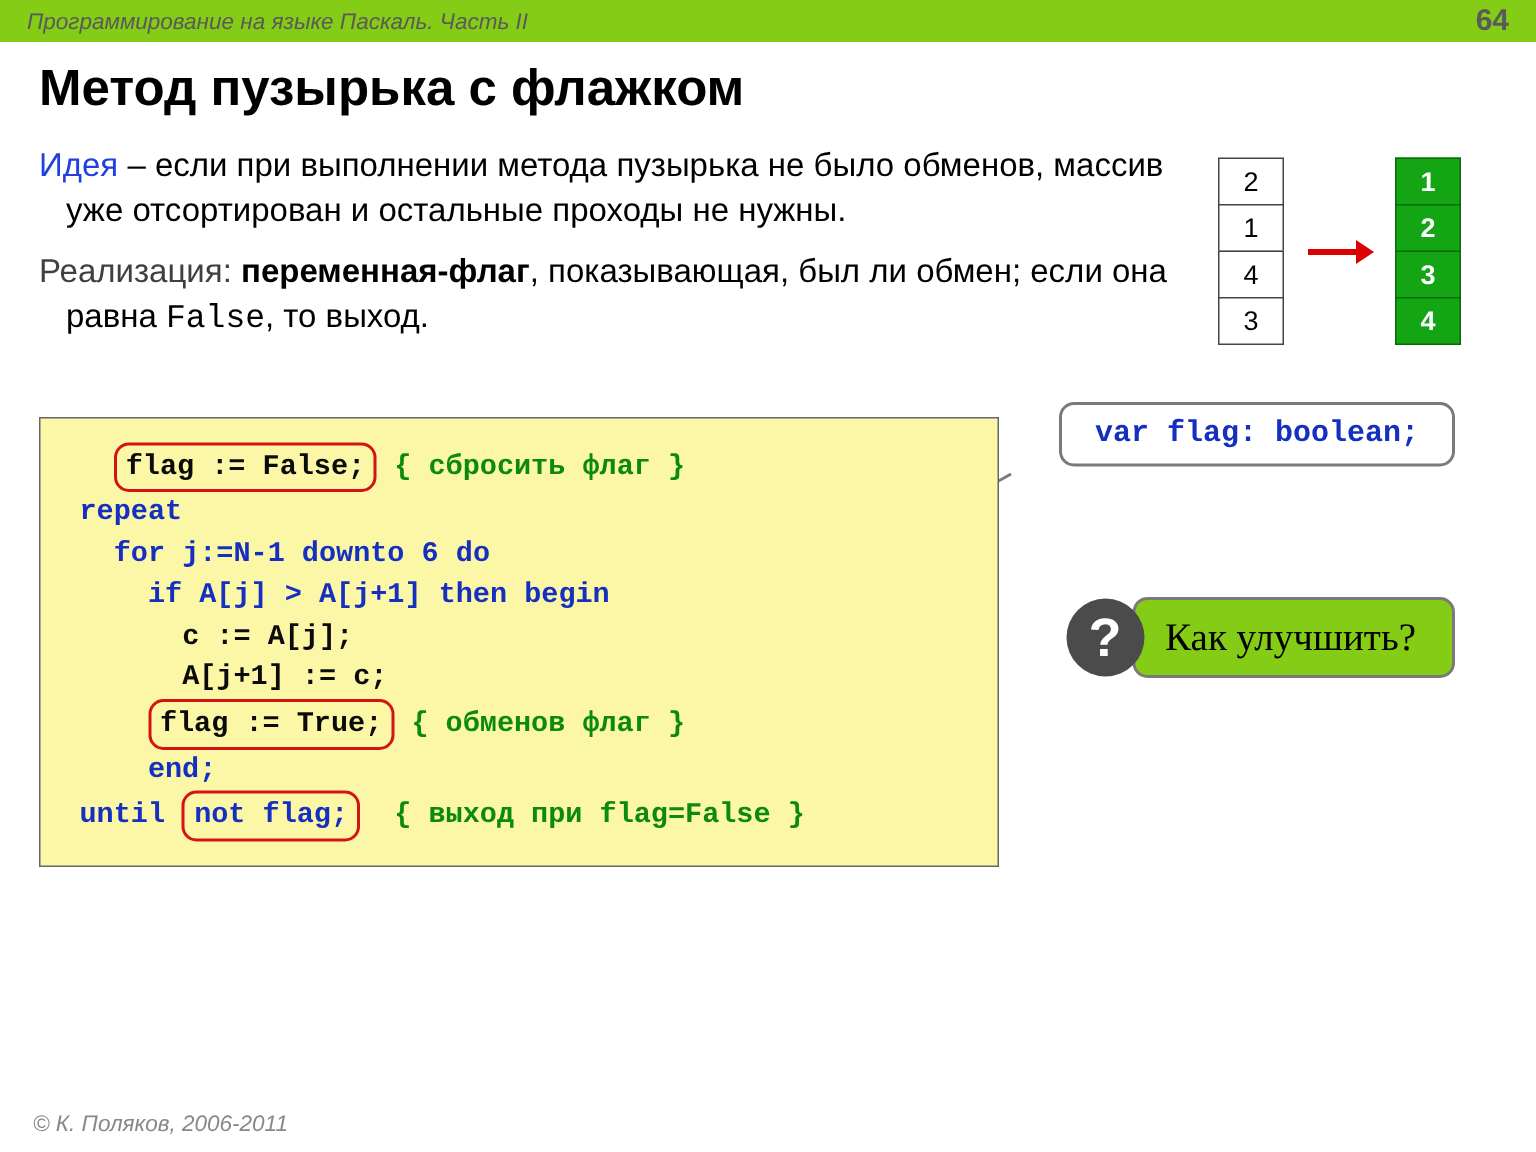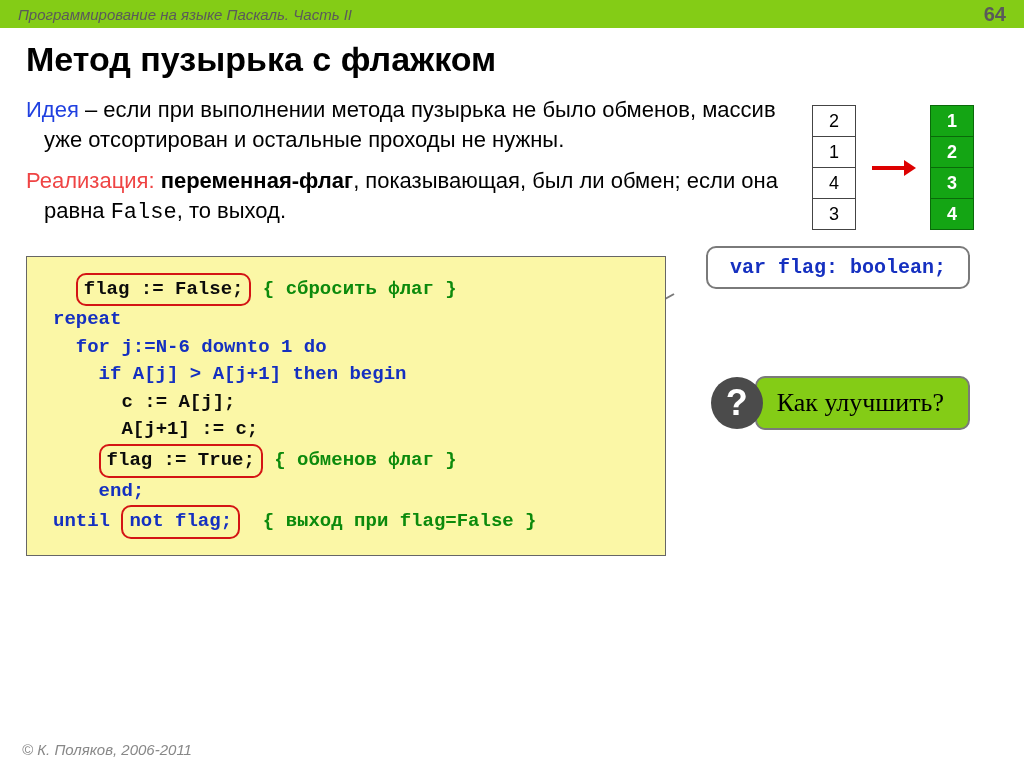--- a/index.html
+++ b/index.html
@@ -5,28 +5,28 @@
   * { box-sizing: border-box; margin: 0; padding: 0; }
   html, body { width: 1024px; height: 768px; font-family: Arial, Helvetica, sans-serif; background: #fff; }
   .header { background: #84cc16; height: 28px; display: flex; align-items: center; justify-content: space-between; padding: 0 18px; color: #5a5a5a; font-size: 15px; font-style: italic; }
   .header .pg { font-size: 20px; font-weight: bold; font-style: normal; color: #5a5a5a; }
   .slide { padding: 12px 26px 0 26px; }
   .title { font-size: 34px; font-weight: bold; color: #000; margin-bottom: 16px; }
   .row { display: flex; justify-content: flex-end; }
   .explain { flex: 1; font-size: 22px; line-height: 1.35; color: #000; }
   .explain p { margin-bottom: 12px; padding-left: 18px; text-indent: -18px; }
   .kw-idea { color: #2040e0; }
-  .kw-impl { color: #ef4444; }
+  .kw-impl { color: #404040; }
   .mono { font-family: "Courier New", monospace; }
   .arrays { width: 210px; display: flex; align-items: center; justify-content: center; gap: 14px; padding-top: 2px; flex-shrink: 0; }
   .arr { display: flex; flex-direction: column; }
   .cell { width: 44px; height: 32px; border: 1px solid #444; display: flex; align-items: center; justify-content: center; font-size: 18px; background: #fff; margin-top: -1px; }
   .cell.green { background: #14a514; color: #fff; border-color: #0a6a0a; font-weight: bold; }
   .arrow-red svg { display: block; }
-  .code-area { margin-top: 16px; position: relative; }
+  .code-area { margin-top: 38px; position: relative; }
   .code-box { background: #fbf7a6; border: 1px solid #666; padding: 16px 20px 16px 26px; font-family: "Courier New", monospace; font-size: 19px; font-weight: bold; line-height: 1.45; color: #0b0b0b; width: 640px; position: relative; }
   .kw-blue { color: #1530c0; }
   .kw-green { color: #0c8a0c; }
   .code-box .hl { border: 2px solid #d41414; border-radius: 10px; padding: 1px 6px; display: inline-block; }
   .var-callout { position: absolute; right: 28px; top: -10px; background: #fff; border: 2px solid #7a7a7a; border-radius: 10px; padding: 8px 22px; font-family: "Courier New", monospace; font-size: 20px; font-weight: bold; color: #1530c0; }
   .var-tail { position: absolute; top: 32px; left: 538px; }
   .improve { position: absolute; right: 28px; top: 120px; display: flex; align-items: center; }
   .improve .q { width: 52px; height: 52px; background: #4b4b4b; border-radius: 50%; display: flex; align-items: center; justify-content: center; color: #fff; font-size: 36px; font-weight: bold; margin-right: -8px; z-index: 2; }
   .improve .txt { background: #84cc16; border: 2px solid #7a7a7a; border-radius: 10px; padding: 10px 24px 10px 20px; font-size: 26px; color: #000; font-family: Liberation Serif, serif; }
   .footer { position: absolute; bottom: 10px; left: 22px; color: #888; font-style: italic; font-size: 15px; }
@@ -79,21 +79,21 @@
     <div class="var-callout">
       <span class="kw-blue">var flag: boolean;</span>
     </div>
     <svg class="var-tail" width="120" height="40">
       <path d="M0,36 Q60,36 110,6" stroke="#7a7a7a" stroke-width="2" fill="none"></path>
     </svg>
 
     <div class="code-box">
       <div>&nbsp;&nbsp;<span class="hl"><span>flag := False;</span></span> <span class="kw-green">{ сбросить флаг }</span></div>
       <div><span class="kw-blue">repeat</span></div>
-      <div>&nbsp;&nbsp;<span class="kw-blue">for j:=N-6 downto 1 do</span></div>
+      <div>&nbsp;&nbsp;<span class="kw-blue">for j:=N-1 downto 6 do</span></div>
       <div>&nbsp;&nbsp;&nbsp;&nbsp;<span class="kw-blue">if A[j] &gt; A[j+1] then begin</span></div>
       <div>&nbsp;&nbsp;&nbsp;&nbsp;&nbsp;&nbsp;<span>c := A[j];</span></div>
       <div>&nbsp;&nbsp;&nbsp;&nbsp;&nbsp;&nbsp;<span>A[j+1] := c;</span></div>
       <div>&nbsp;&nbsp;&nbsp;&nbsp;<span class="hl"><span>flag := True;</span></span> <span class="kw-green">{ обменов флаг }</span></div>
       <div>&nbsp;&nbsp;&nbsp;&nbsp;<span class="kw-blue">end;</span></div>
       <div><span class="kw-blue">until</span> <span class="hl"><span class="kw-blue">not flag;</span></span>&nbsp;&nbsp;<span class="kw-green">{ выход при flag=False }</span></div>
     </div>
 
     <div class="improve">
       <div class="q">?</div>

